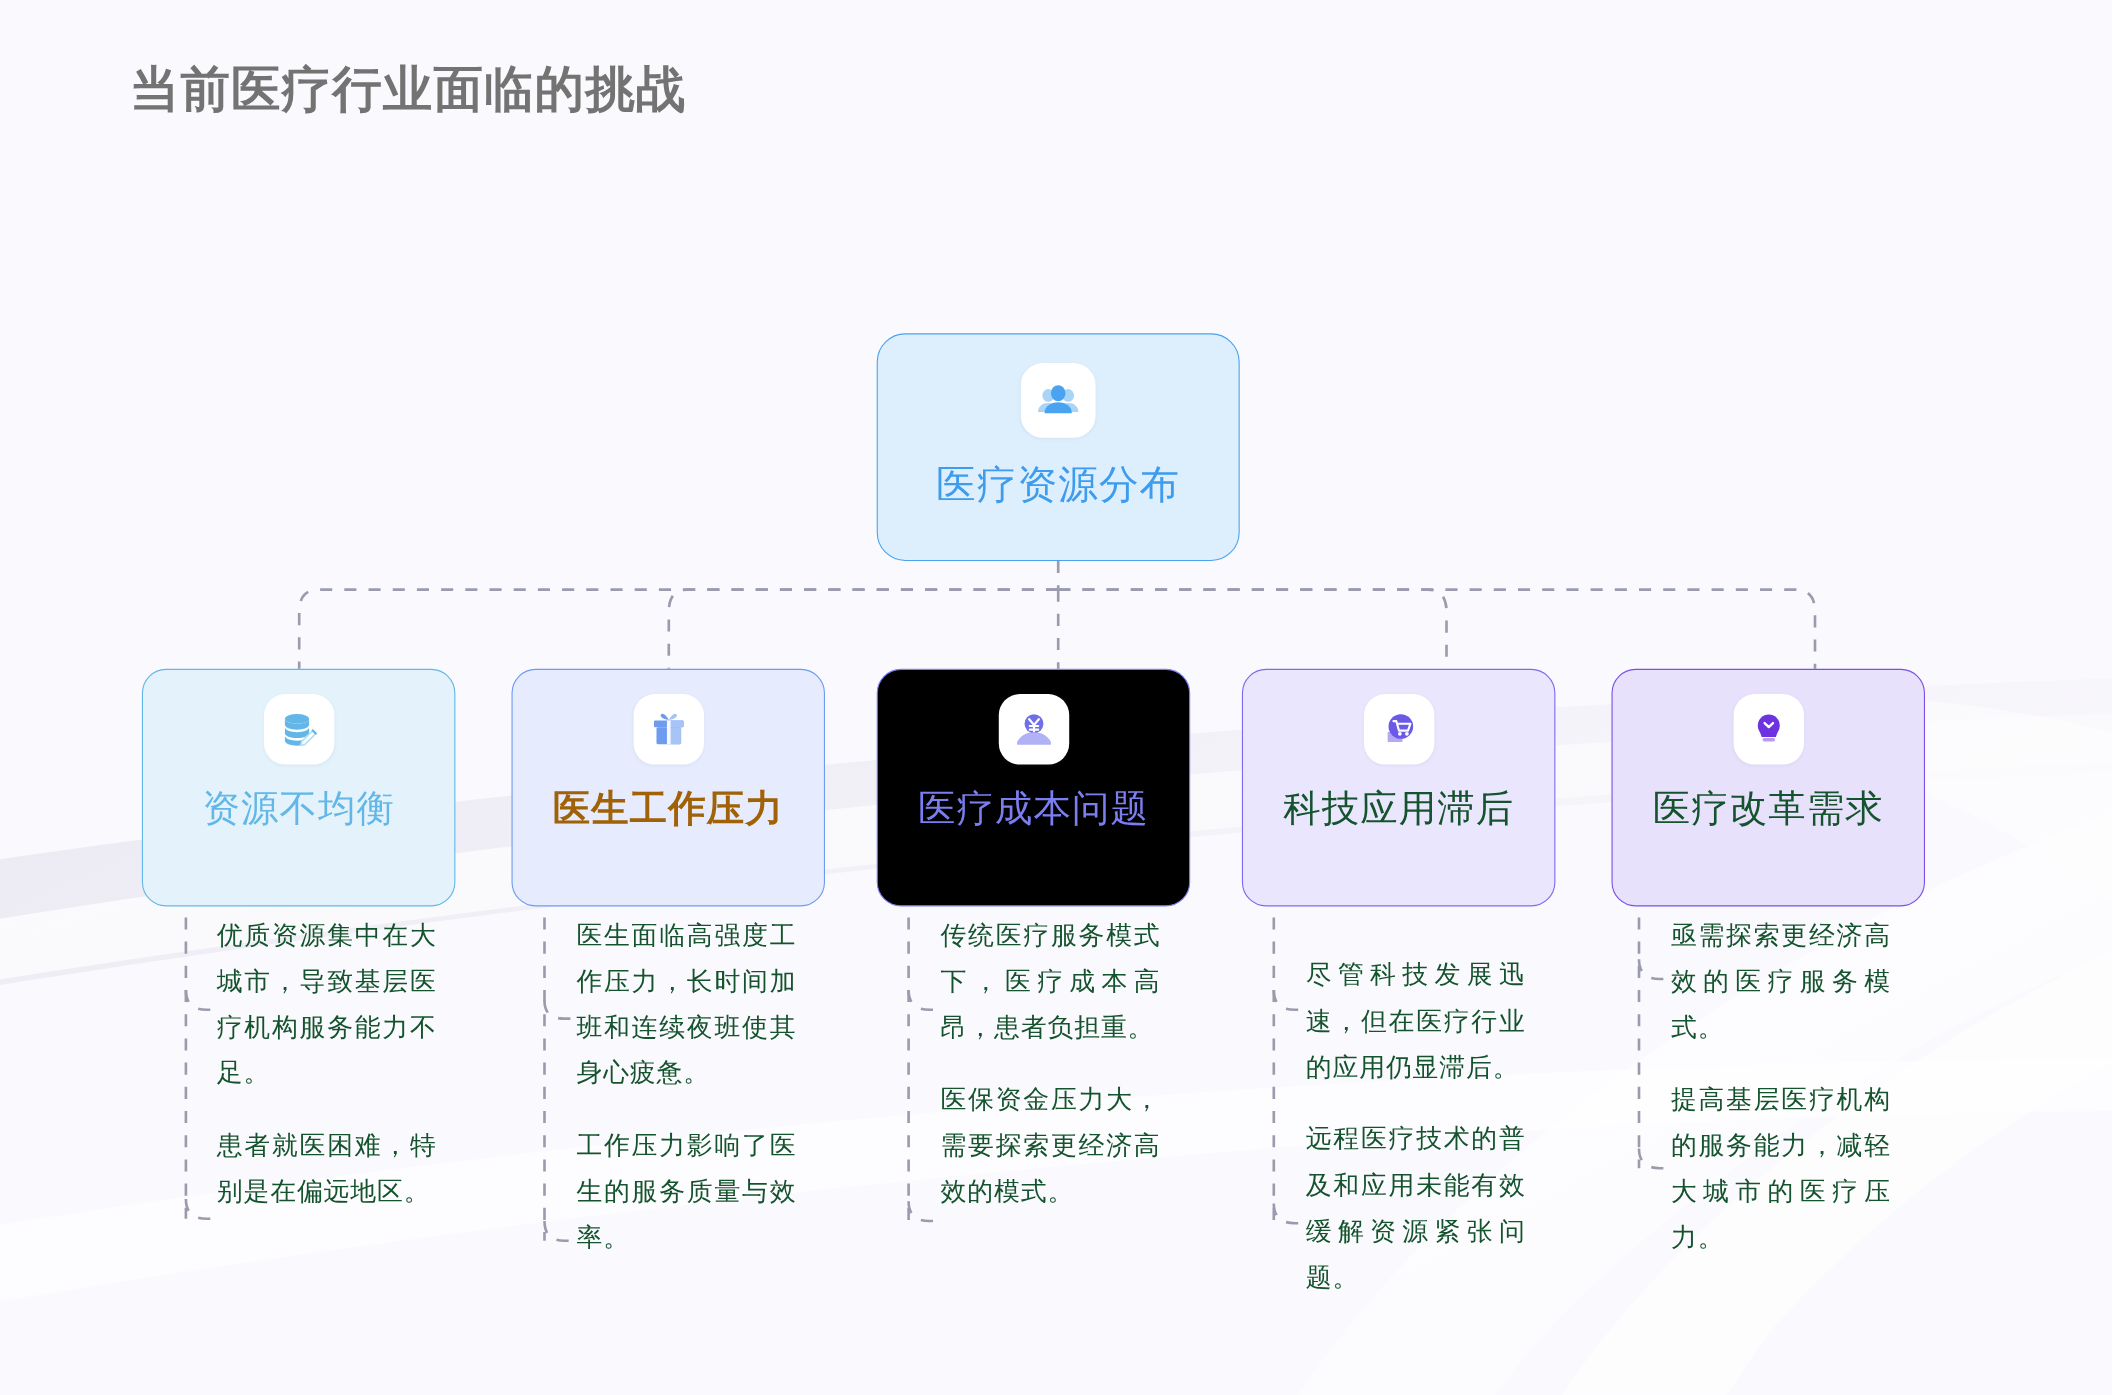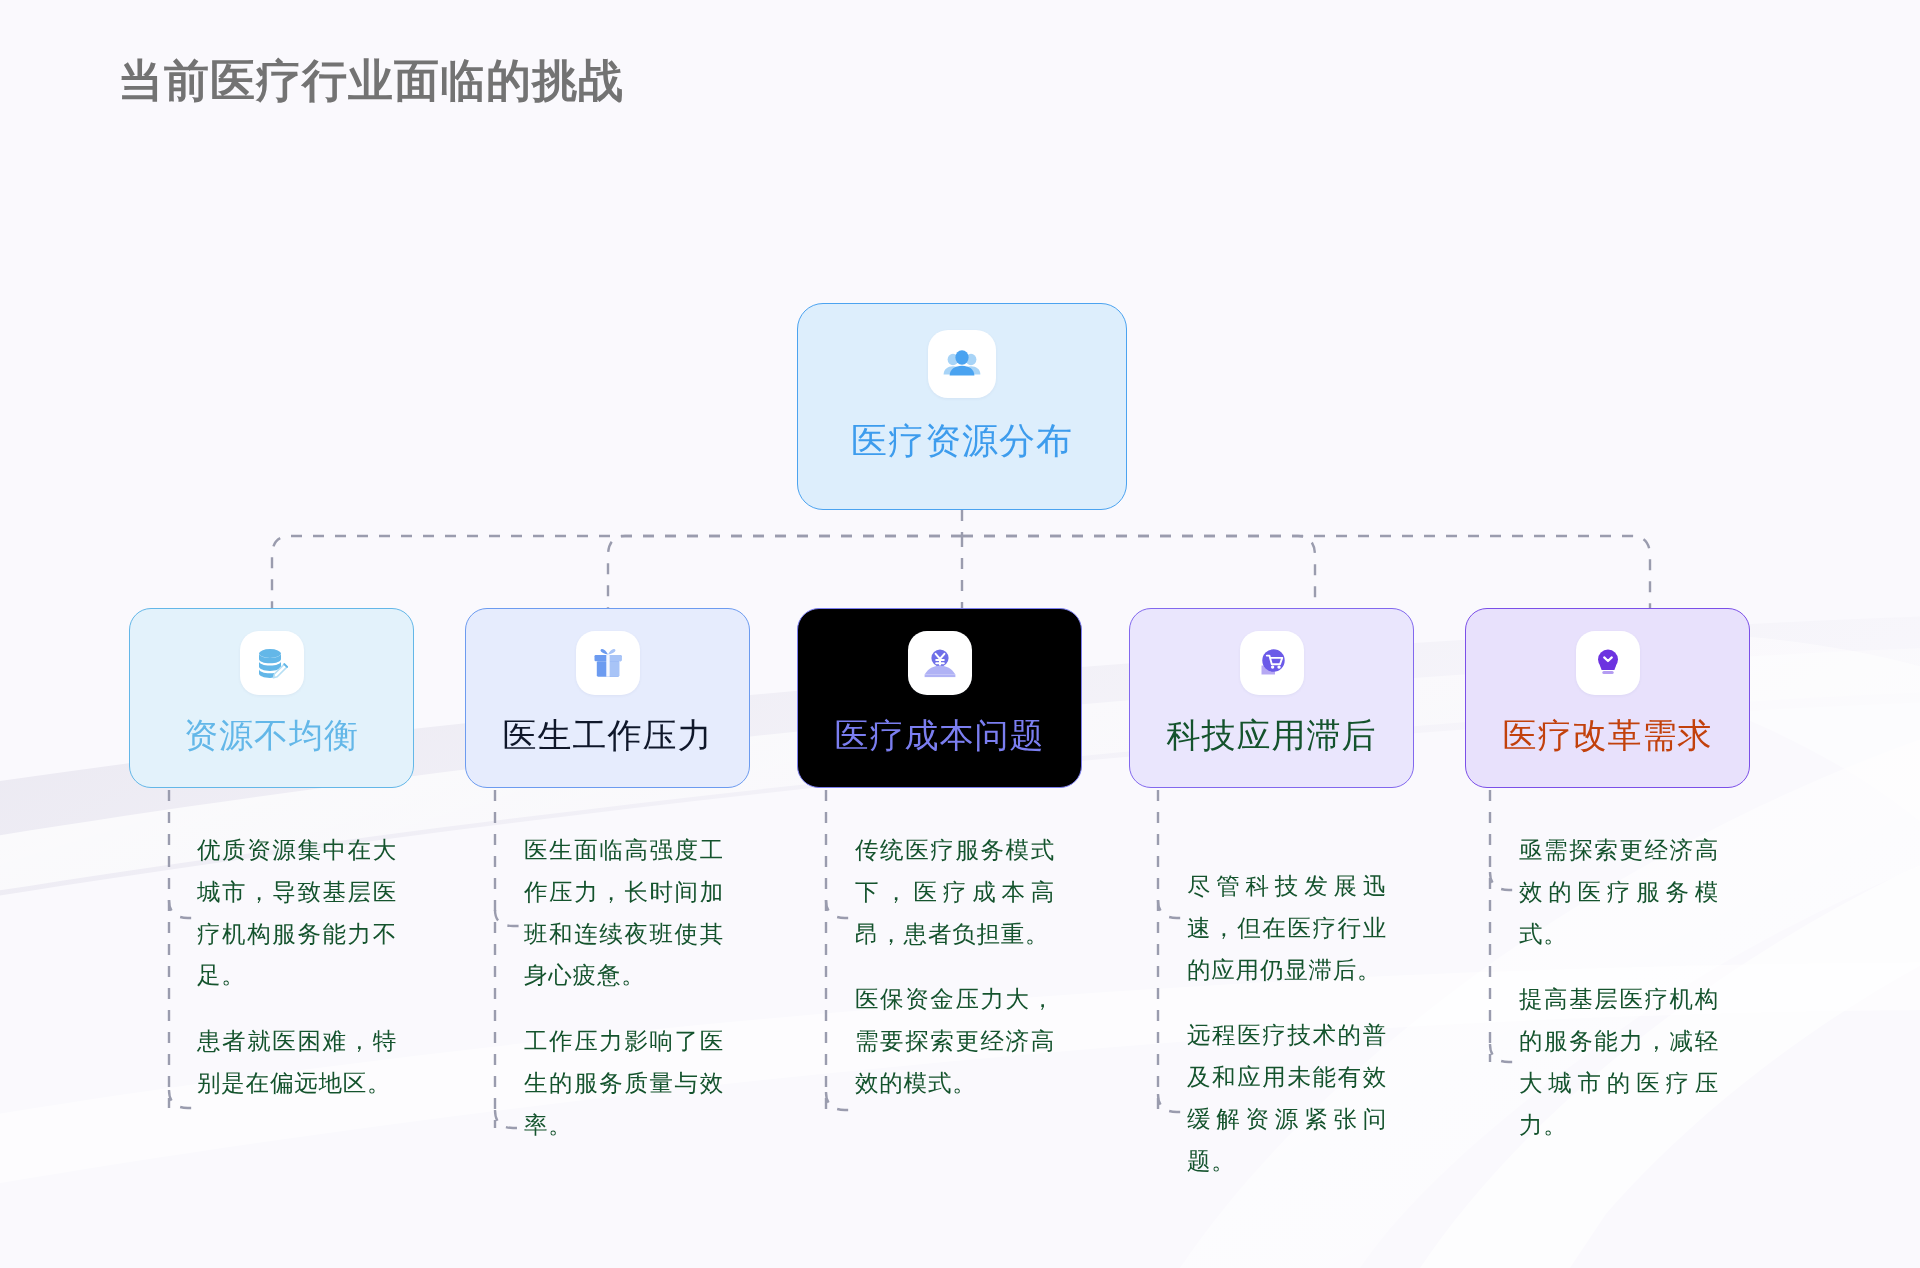--- a/index.html
+++ b/index.html
@@ -77,21 +77,21 @@
     left: 797px;
     top: 303px;
     width: 330px;
     height: 207px;
     border-radius: 26px;
     padding-top: 26px;
   }
 
   .node-child {
     width: 285px;
-    height: 180px;
+    height: 216px;
     padding-top: 22px;
   }
 
   .node-icon-wrap {
     width: 64px;
     height: 64px;
     border-radius: 19px;
     background: #ffffff;
     display: flex;
     align-items: center;
@@ -236,21 +236,21 @@
       <svg width="36" height="36" viewBox="0 0 36 36" xmlns="http://www.w3.org/2000/svg">
         <path d="M18 9.5C16 5.5 13 3 11.2 4.3c-1.7 1.2-.4 4 6.8 5.2z" fill="#6c9bf0"></path>
         <path d="M18 9.5c2-4 5-6.5 6.8-5.2 1.7 1.2.4 4-6.8 5.2z" fill="#a8c4f7"></path>
         <rect x="4.5" y="10" width="27" height="6.2" rx="1.2" fill="#6c9bf0"></rect>
         <rect x="19.2" y="10" width="12.3" height="6.2" rx="1.2" fill="#a8c4f7"></rect>
         <rect x="6.8" y="16.2" width="22.4" height="15.5" rx="1.4" fill="#6c9bf0"></rect>
         <rect x="19.2" y="16.2" width="10" height="15.5" rx="1.4" fill="#a8c4f7"></rect>
         <rect x="16.3" y="10" width="3.4" height="21.7" fill="#f6f8ff"></rect>
       </svg>
     </div>
-    <div class="node-label" style="color:#0f172a;">医生工作压力</div>
+    <div class="node-label" style="color:#a16207;font-weight:bold;">医生工作压力</div>
   </div>
 
   <div class="node node-child" style="left:797px; top:608px; border-color:#7b7ef0; background:#000000;">
     <div class="node-icon-wrap">
       <svg width="36" height="36" viewBox="0 0 36 36" xmlns="http://www.w3.org/2000/svg">
         <circle cx="18" cy="13" r="8.6" fill="#6f6fe8"></circle>
         <path d="M13.6 8.8l4.4 5.2 4.4-5.2" stroke="#ffffff" stroke-width="2" fill="none" stroke-linecap="round"></path>
         <path d="M14.2 15h7.6M14.2 18.3h7.6M18 13.9v5.8" stroke="#ffffff" stroke-width="2" stroke-linecap="round"></path>
         <path d="M2.6 29.5c3.6-6.2 9-8.8 15.4-8.8s11.8 2.6 15.4 8.8z" fill="#b0b2f5"></path>
         <path d="M2.6 29.5h30.8v2.6H2.6z" fill="#b0b2f5"></path>
@@ -274,21 +274,21 @@
 
   <div class="node node-child" style="left:1465px; top:608px; border-color:#7b4fe8; background:#e8e1fc;">
     <div class="node-icon-wrap">
       <svg width="36" height="36" viewBox="0 0 36 36" xmlns="http://www.w3.org/2000/svg">
         <circle cx="18" cy="14.5" r="10" fill="#6d33e0"></circle>
         <path d="M9.6 19.5h16.8l-2 5.6H11.6z" fill="#6d33e0"></path>
         <rect x="12.3" y="26" width="11.4" height="3.1" rx="1.5" fill="#b49cf2"></rect>
         <path d="M14.2 12.4l3.8 3.6 3.8-3.6" stroke="#ffffff" stroke-width="2.2" fill="none" stroke-linecap="round" stroke-linejoin="round"></path>
       </svg>
     </div>
-    <div class="node-label" style="color:#c2410c;">医疗改革需求</div>
+    <div class="node-label" style="color:#14532d;">医疗改革需求</div>
   </div>
 
   <div class="leaf-col" style="left:197px; top:830px;">
     <div class="leaf-item">优质资源集中在大城市，导致基层医疗机构服务能力不足。</div>
     <div class="leaf-item">患者就医困难，特别是在偏远地区。</div>
   </div>
 
   <div class="leaf-col" style="left:524px; top:830px;">
     <div class="leaf-item">医生面临高强度工作压力，长时间加班和连续夜班使其身心疲惫。</div>
     <div class="leaf-item">工作压力影响了医生的服务质量与效率。</div>

